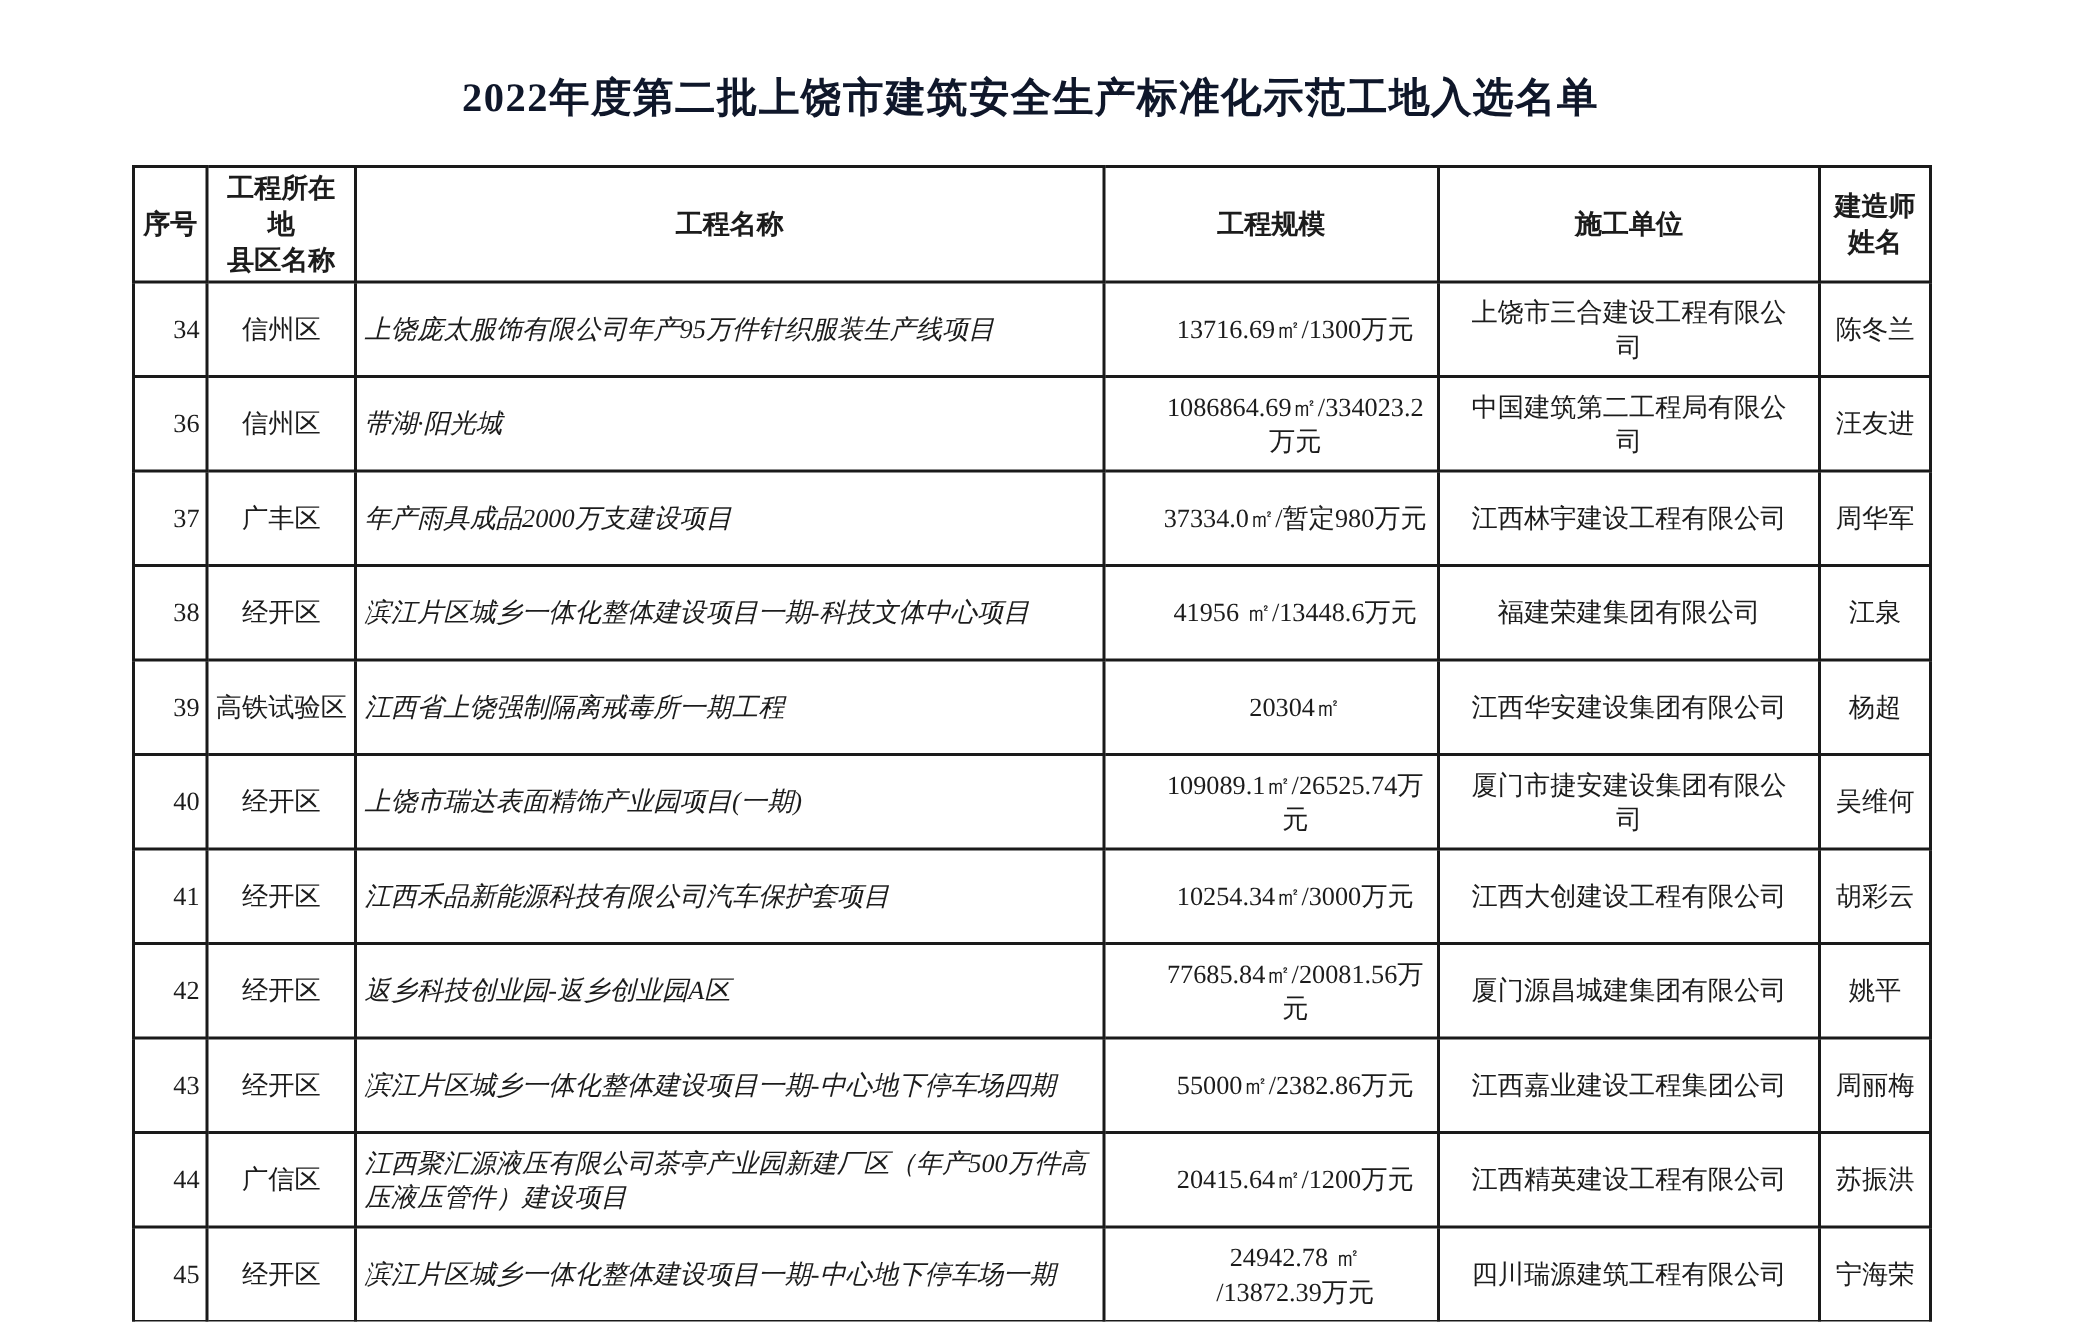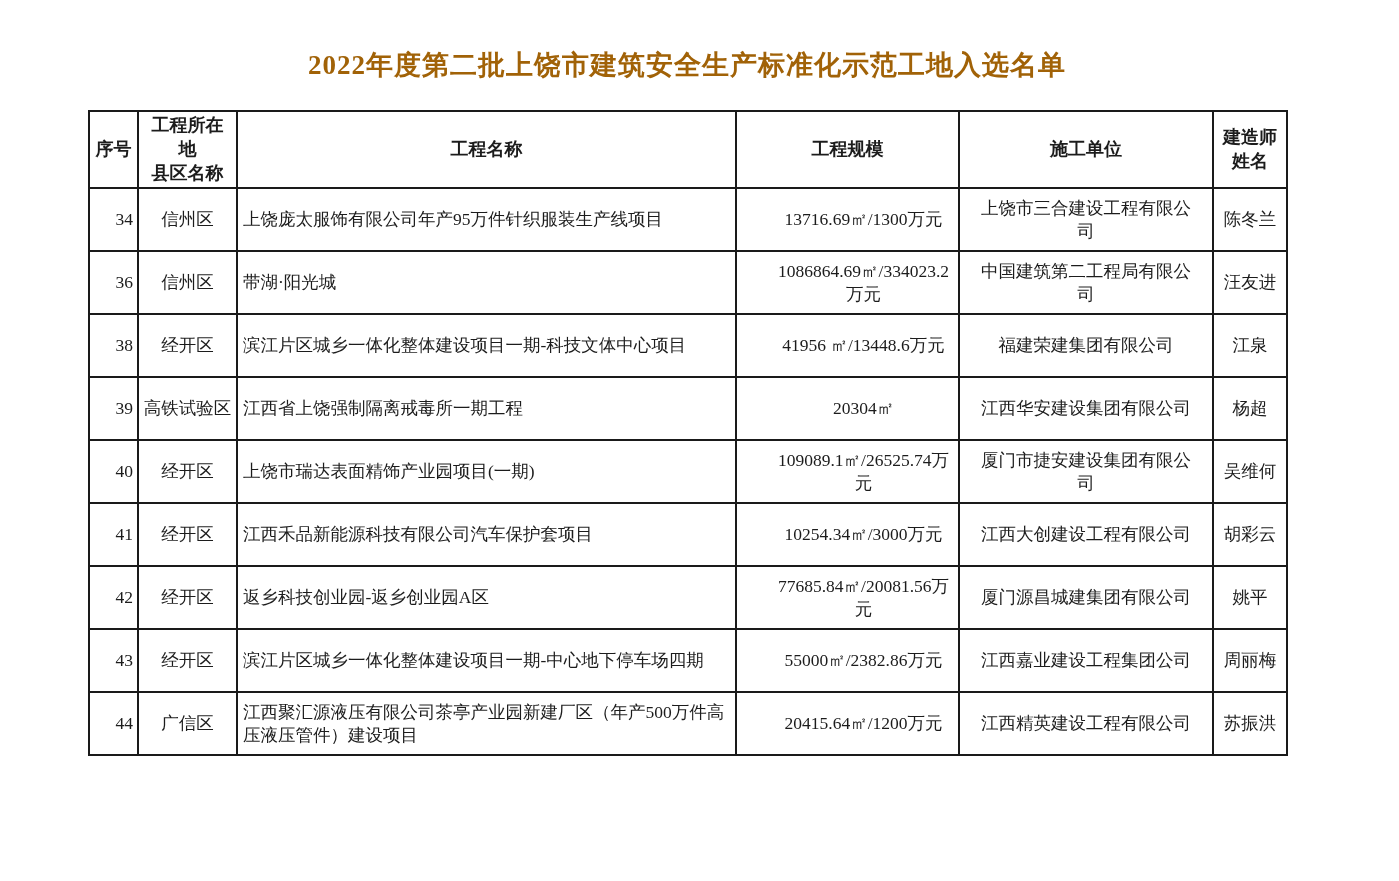--- a/index.html
+++ b/index.html
@@ -18,21 +18,21 @@
     box-sizing: border-box;
     padding-top: 47px;
   }
   .doc-title {
     width: 1198px;
     margin: 0 0 0 88px;
     font-size: 27px;
     font-weight: bold;
     text-align: center;
     letter-spacing: 1px;
-    color: #a16207;
+    color: #0f172a;
     white-space: nowrap;
   }
   table.projects {
     border-collapse: collapse;
     table-layout: fixed;
     width: 1198px;
     margin: 27px 0 0 88px;
   }
   .projects th, .projects td {
     border: 2px solid #1a1a1a;
@@ -46,21 +46,21 @@
   .projects th {
     font-weight: bold;
     text-align: center;
     white-space: pre-line;
     height: 51px;
     font-size: 18px;
   }
   .projects tbody td { height: 51px; }
   td.col-seq        { text-align: right; }
   td.col-district   { text-align: center; padding: 5px 2px; }
-  td.col-project    { text-align: left;  padding: 2px 5px; }
+  td.col-project    { text-align: left;  padding: 2px 5px; font-style: italic; }
   td.col-scale      { text-align: center; white-space: pre-line; padding-left: 36px; }
   td.col-contractor { text-align: center;  padding: 2px 20px; }
   td.col-builder    { text-align: center; padding: 2px 2px; }
 </style>
 </head>
 <body>
 
 <div class="page">
   <h1 class="doc-title">2022年度第二批上饶市建筑安全生产标准化示范工地入选名单</h1>
 
@@ -94,20 +94,28 @@
           <td class="col-contractor">上饶市三合建设工程有限公司</td>
           <td class="col-builder">陈冬兰</td>
         </tr>
         <tr>
           <td class="col-seq">36</td>
           <td class="col-district">信州区</td>
           <td class="col-project">带湖·阳光城</td>
           <td class="col-scale">1086864.69㎡/334023.2万元</td>
           <td class="col-contractor">中国建筑第二工程局有限公司</td>
           <td class="col-builder">汪友进</td>
+        </tr>
+        <tr>
+          <td class="col-seq">37</td>
+          <td class="col-district">广丰区</td>
+          <td class="col-project">年产雨具成品2000万支建设项目</td>
+          <td class="col-scale">37334.0㎡/暂定980万元</td>
+          <td class="col-contractor">江西林宇建设工程有限公司</td>
+          <td class="col-builder">周华军</td>
         </tr>
         <tr>
           <td class="col-seq">38</td>
           <td class="col-district">经开区</td>
           <td class="col-project">滨江片区城乡一体化整体建设项目一期-科技文体中心项目</td>
           <td class="col-scale">41956 ㎡/13448.6万元</td>
           <td class="col-contractor">福建荣建集团有限公司</td>
           <td class="col-builder">江泉</td>
         </tr>
         <tr>
@@ -151,16 +159,25 @@
           <td class="col-builder">周丽梅</td>
         </tr>
         <tr>
           <td class="col-seq">44</td>
           <td class="col-district">广信区</td>
           <td class="col-project">江西聚汇源液压有限公司茶亭产业园新建厂区（年产500万件高压液压管件）建设项目</td>
           <td class="col-scale">20415.64㎡/1200万元</td>
           <td class="col-contractor">江西精英建设工程有限公司</td>
           <td class="col-builder">苏振洪</td>
         </tr>
+        <tr>
+          <td class="col-seq">45</td>
+          <td class="col-district">经开区</td>
+          <td class="col-project">滨江片区城乡一体化整体建设项目一期-中心地下停车场一期</td>
+          <td class="col-scale">24942.78 ㎡
+/13872.39万元</td>
+          <td class="col-contractor">四川瑞源建筑工程有限公司</td>
+          <td class="col-builder">宁海荣</td>
+        </tr>
       </tbody>
   </table>
 
 </div>
 
 </body></html>

